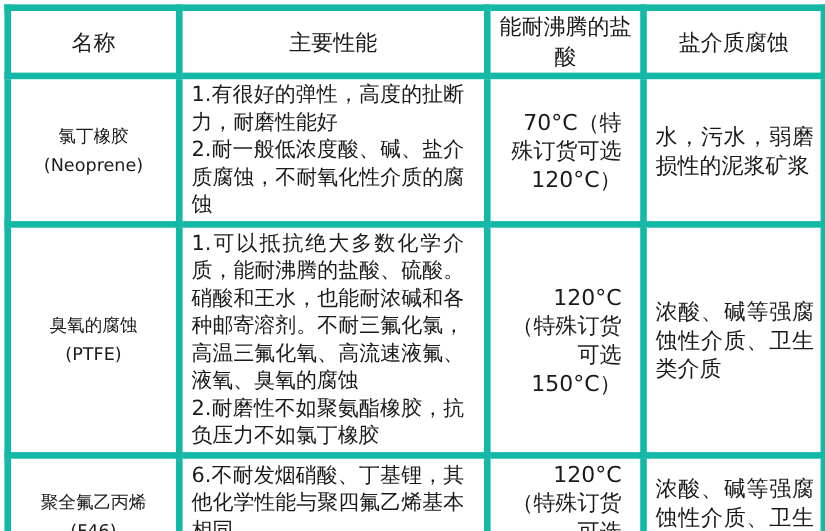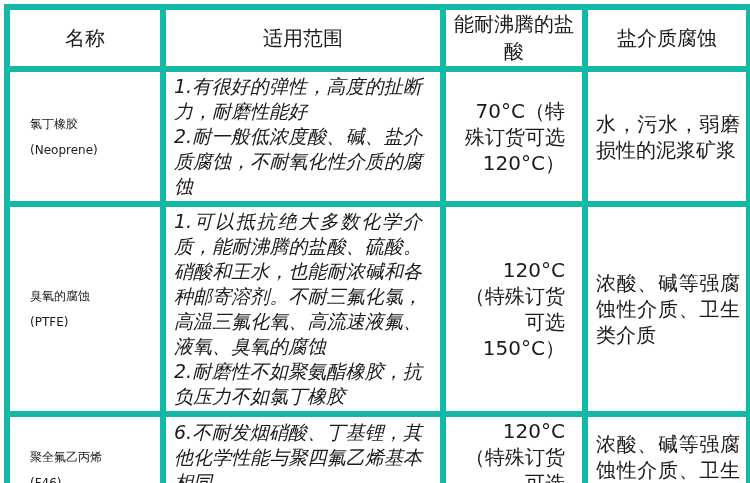--- a/index.html
+++ b/index.html
@@ -35,31 +35,30 @@
     text-align: center;
     height: 32px;
     padding: 1px 2px;
   }
   tr.row-1 { height: 106px; }
   tr.row-2 { height: 54px; }
   tr.row-3 { height: 198px; }
   tr.row-4 { height: 83px; }
 
   td.col-name {
-    text-align: left;
-    font-size: 12px;
+    text-align: center;
+    font-size: 16px;
     line-height: 26px;
     padding: 1px 20px;
   }
   td.col-props {
     font-size: 19px;
     line-height: 25px;
     text-align: justify;
     padding: 2px 18px 2px 8px;
-    font-style: italic;
   }
   td.col-temp {
     text-align: center;
     font-size: 20px;
     line-height: 26px;
     padding: 1px 4px;
   }
   .temp-inner {
     display: inline-block;
     text-align: right;
@@ -80,21 +79,21 @@
   <table class="spec-table">
     <colgroup>
       <col style="width:156px">
       <col style="width:280px">
       <col style="width:142px">
       <col style="width:164px">
     </colgroup>
     <thead>
       <tr class="header-row">
         <th>名称</th>
-        <th>适用范围</th>
+        <th>主要性能</th>
         <th>能耐沸腾的盐酸</th>
         <th>盐介质腐蚀</th>
       </tr>
     </thead>
     <tbody>
       <tr class="row-1">
         <td class="col-name">
           <div>氯丁橡胶</div>
           <div>(Neoprene)</div>
         </td>

